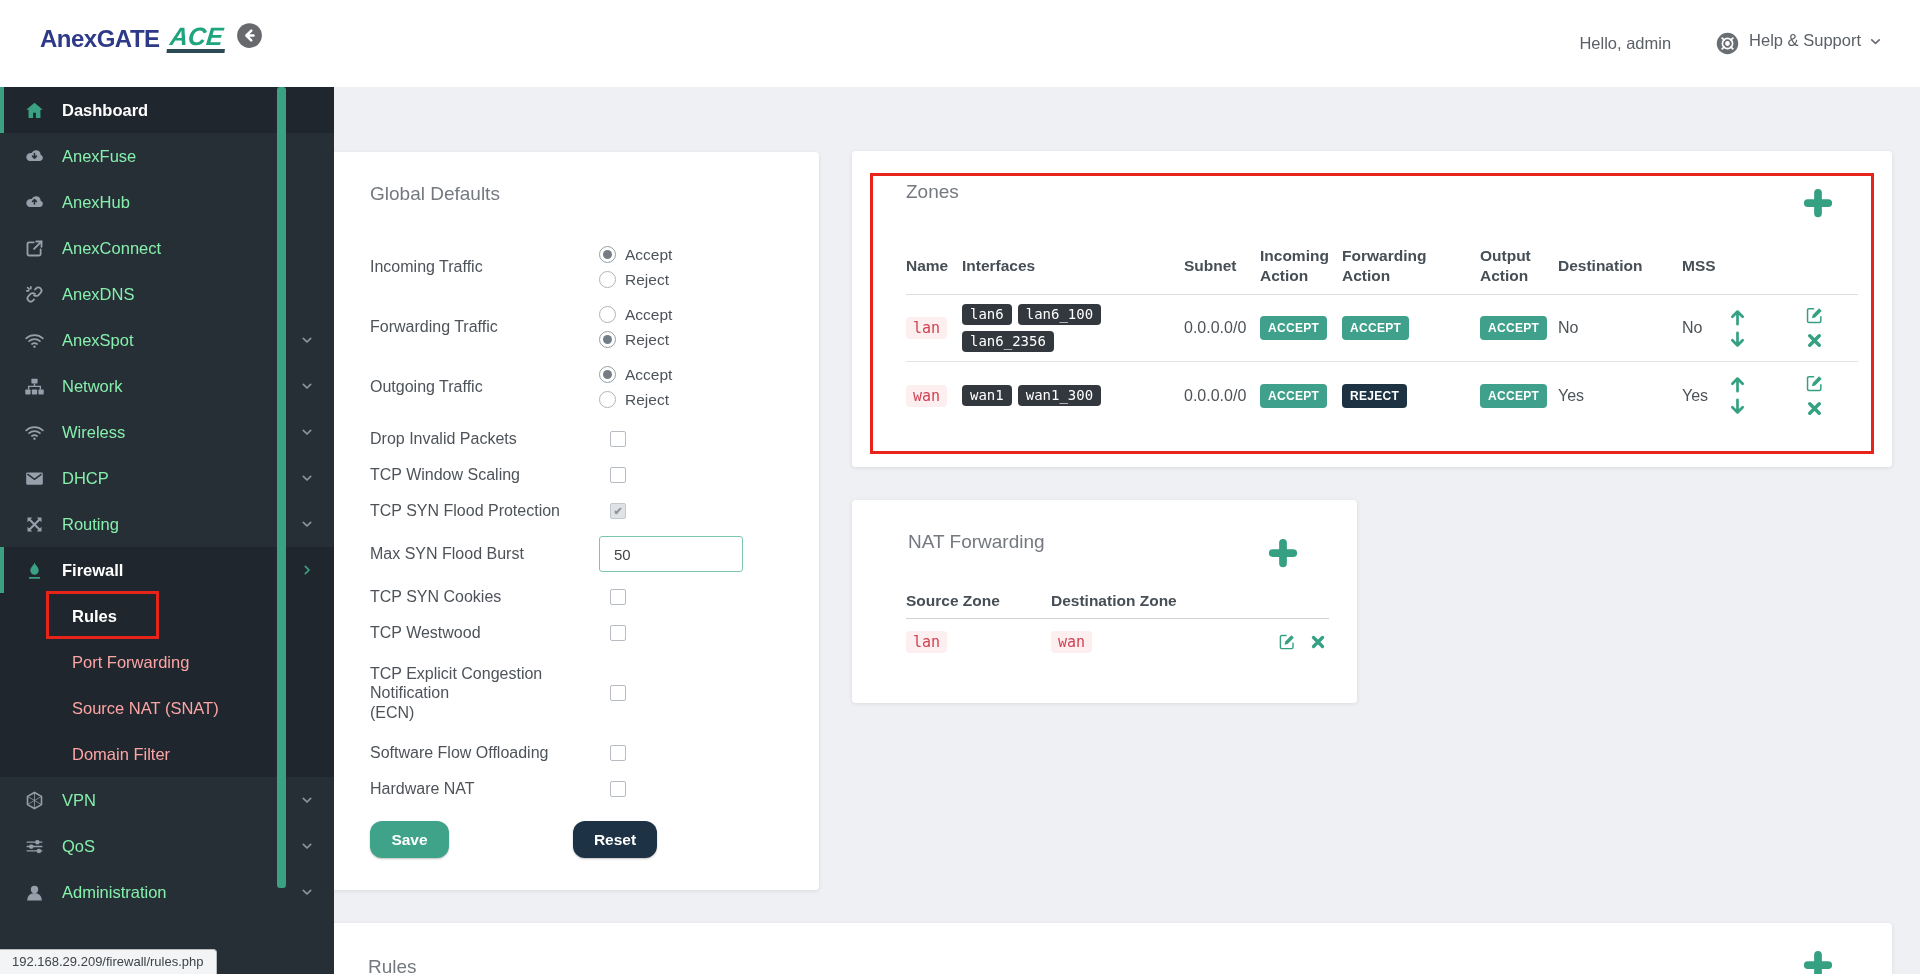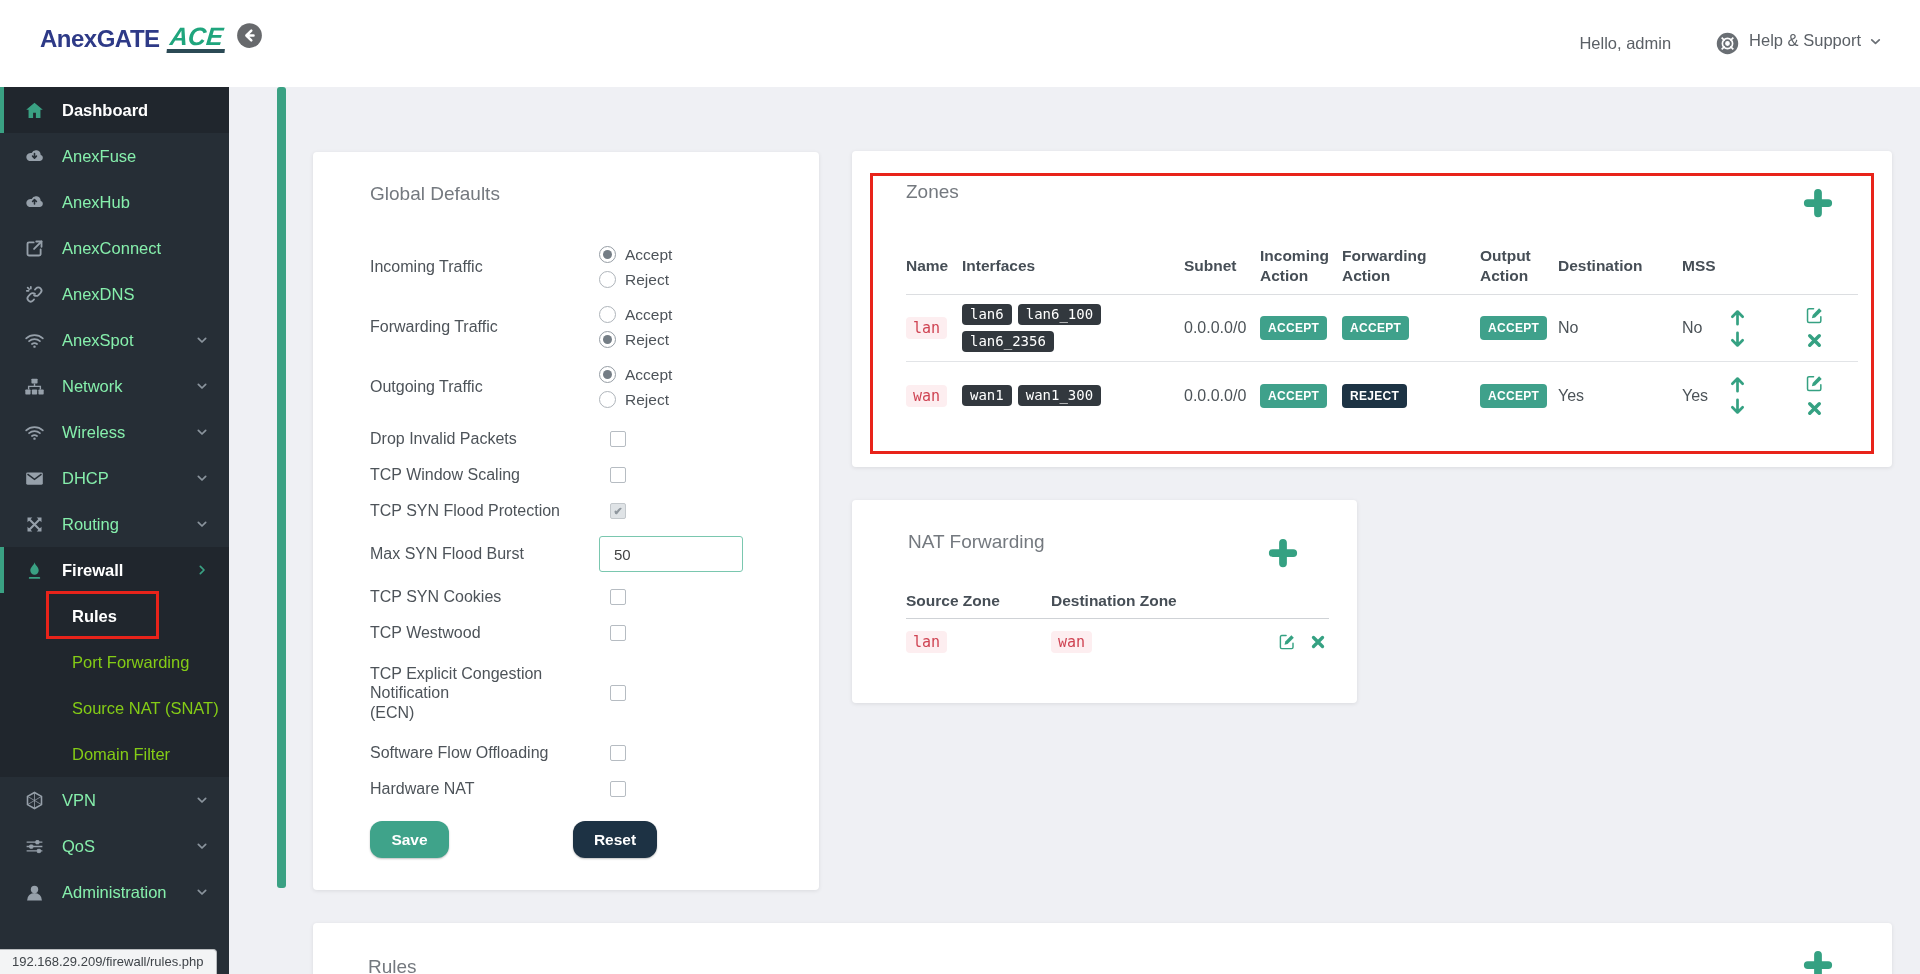--- a/index.html
+++ b/index.html
@@ -14,30 +14,30 @@
                  border-bottom:4px solid #2b4a55; padding:0 3px 0 2px; transform:skewX(-6deg); line-height:1; }
   .back-btn { position:absolute; left:236px; top:22px; width:27px; height:27px; cursor:pointer; }
   .header-right { position:absolute; right:37px; top:0; height:87px; display:flex; align-items:center; }
   .greeting { font-size:16.5px; color:#5b6066; }
   .help-group { display:flex; align-items:flex-start; margin-left:44px; cursor:pointer; }
   .help-icon { width:25px; height:25px; color:#696e73; }
   .help-label { font-size:16.5px; color:#5b6066; margin-left:9px; }
   .help-chevron { width:15px; height:15px; color:#6b7076; margin-left:7px; margin-top:3px; }
 
   
-  .sidebar { position:absolute; left:0; top:87px; width:229px; height:887px; background:#262e36; z-index:4; }
+  .sidebar { position:absolute; left:0; top:87px; width:334px; height:887px; background:#262e36; z-index:4; }
   .side-item { height:46px; display:flex; align-items:center; padding-left:24px; cursor:pointer; position:relative; }
   .side-item .s-icon { width:21px; height:21px; color:#96a0aa; flex:0 0 21px; display:flex; }
   .side-item .s-icon svg { width:100%; height:100%; }
   .side-item .s-label { margin-left:17px; font-size:16.5px; color:#86efac; white-space:nowrap; }
   .side-item .s-chevron { position:absolute; right:19px; width:16px; height:16px; color:#8a949d; }
   .side-item.active-row { background:#20262d; border-left:4px solid #3aa183; padding-left:20px; }
   .side-item.active-row .s-label { color:#ffffff; font-weight:700; }
   .side-sub { height:46px; display:flex; align-items:center; padding-left:72px; background:#20262d; cursor:pointer; }
-  .side-sub .s-label { font-size:16.5px; color:#84cc16; }
+  .side-sub .s-label { font-size:16.5px; color:#fca5a5; }
   .side-sub.active .s-label { color:#ffffff; font-weight:700; }
   .green-icon { color:#3aa183 !important; }
   .green-chevron { color:#3aa183 !important; }
   .rules-annotation { position:absolute; left:46px; top:504px; width:113px; height:48px;
                       border:3px solid #e8231a; pointer-events:none; z-index:6; }
   .side-scrollbar { position:absolute; left:277px; top:87px; width:9px; height:801px;
                     background:#3aa183; border-radius:3px; z-index:4; cursor:pointer; }
   .statusbar { position:absolute; left:0; bottom:0; height:25px; line-height:23px; padding:0 12px;
                background:#f3f4f5; border:1px solid #b9bcbf; border-left:none; border-bottom:none;
                border-top-right-radius:4px; font-size:13px; color:#3f4449; z-index:8; }

